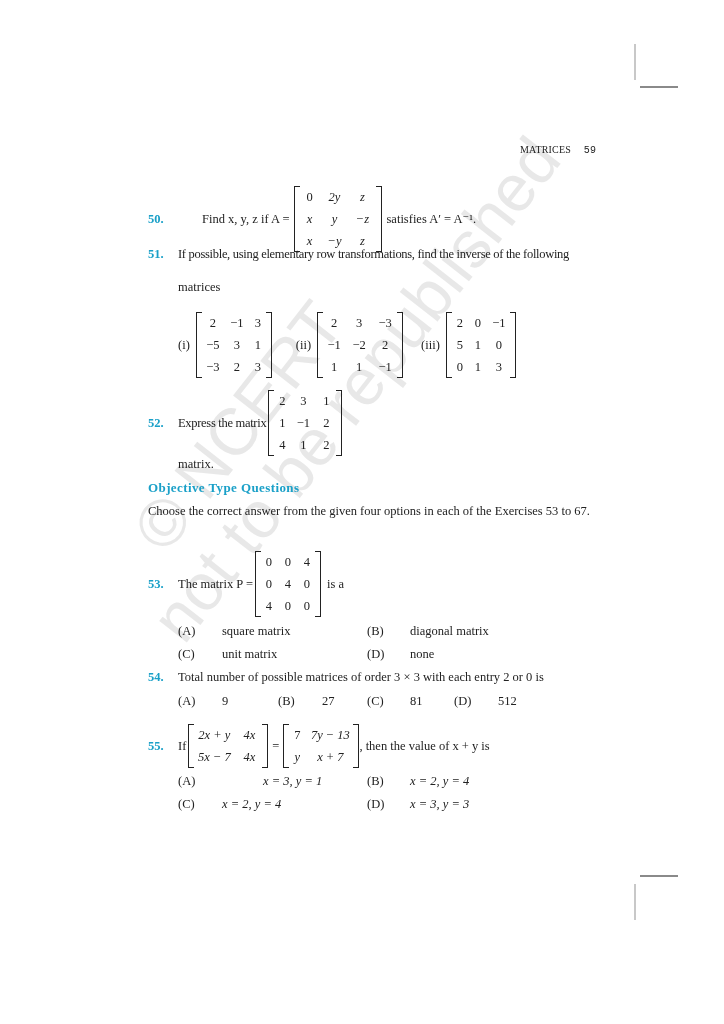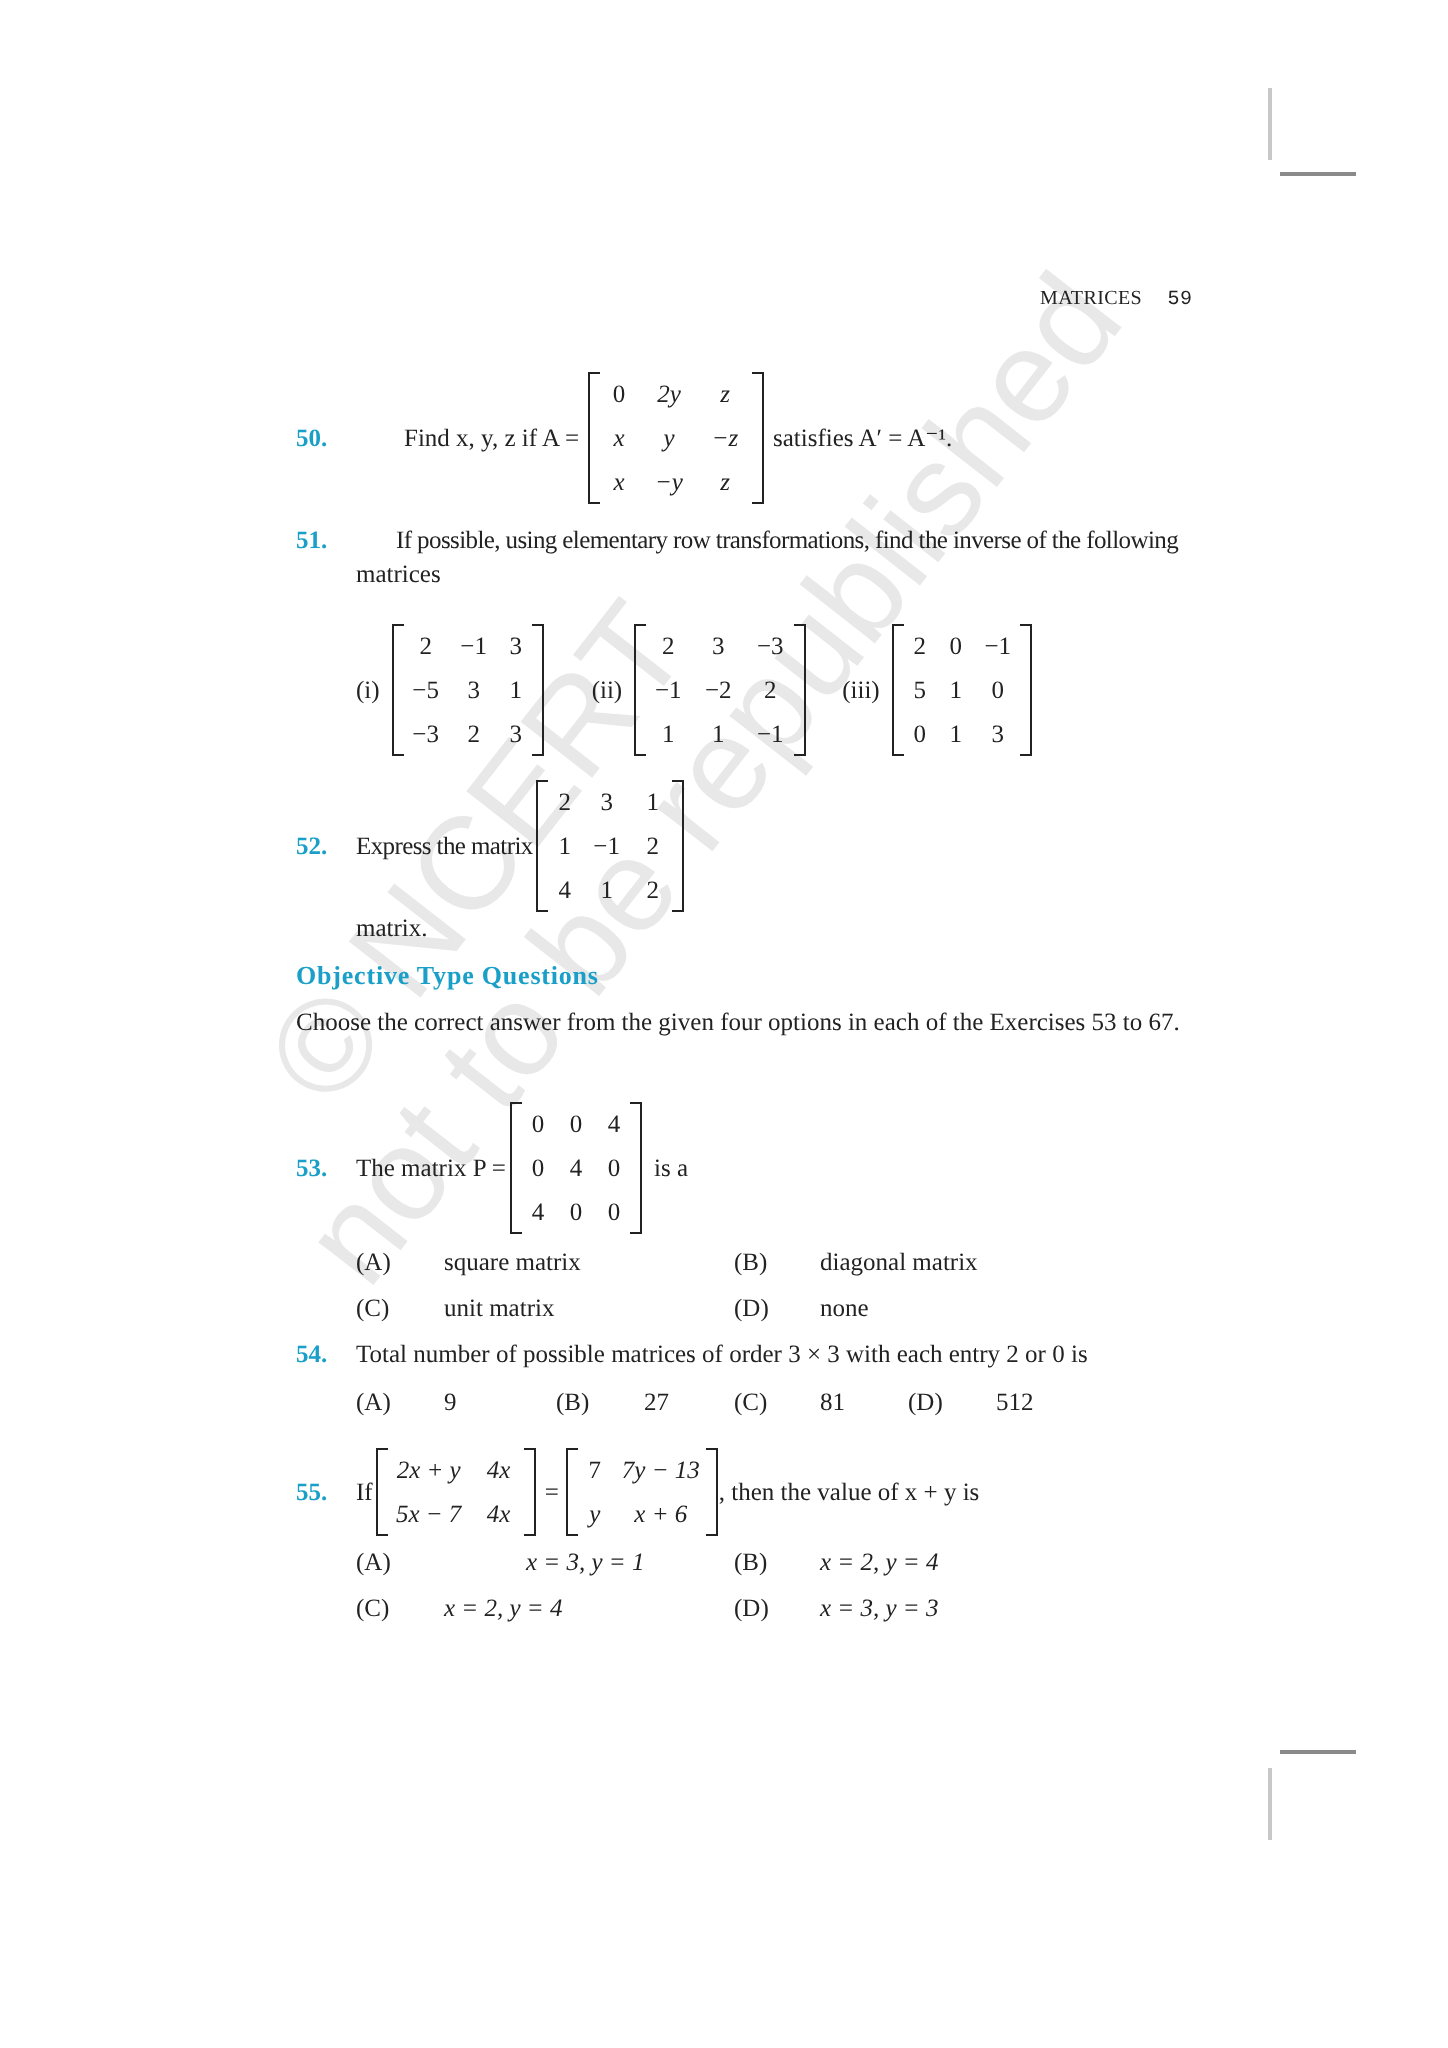--- a/index.html
+++ b/index.html
@@ -64,21 +64,21 @@
             <td class="it">x</td>
             <td class="it">−y</td>
             <td class="it">z</td>
           </tr>
     </tbody>
       </table>
   </span>
   <span style="margin-left:5px">satisfies A′ = A⁻¹.</span>
 </div>
 
-<div class="line" style="left:148px; top:263px;gap:20px;">
+<div class="line" style="left:148px; top:247px;">
   <span class="qnum" style="width:30px">51.</span>
   <span style="letter-spacing:-0.3px">If possible, using elementary row transformations, find the inverse of the following</span>
 </div>
 <div class="line" style="left:178px; top:280px;">
   <span>matrices</span>
 </div>
 
 <div class="line" style="left:178px; top:312px;">
   <span style="margin-right:6px">(i)</span>
   <span class="matrix">
@@ -249,21 +249,21 @@
   <span style="margin:0 4px">=</span>
   <span class="matrix">
     <table>
       <tbody>
           <tr>
             <td style="width:18px">7</td>
             <td class="it" style="width:48px">7y − 13</td>
           </tr>
       <tr>
             <td class="it">y</td>
-            <td class="it">x + 6</td>
+            <td class="it">x + 7</td>
           </tr>
     </tbody>
       </table>
   </span>
   <span>, then the value of x + y is</span>
 </div>
 
 <div class="opt" style="left:178px; top:774px;">(A)</div>
 <div class="opt it" style="left:222px; top:774px;margin-left:41px;">x = 3, y = 1</div>
 <div class="opt" style="left:367px; top:774px;">(B)</div>

